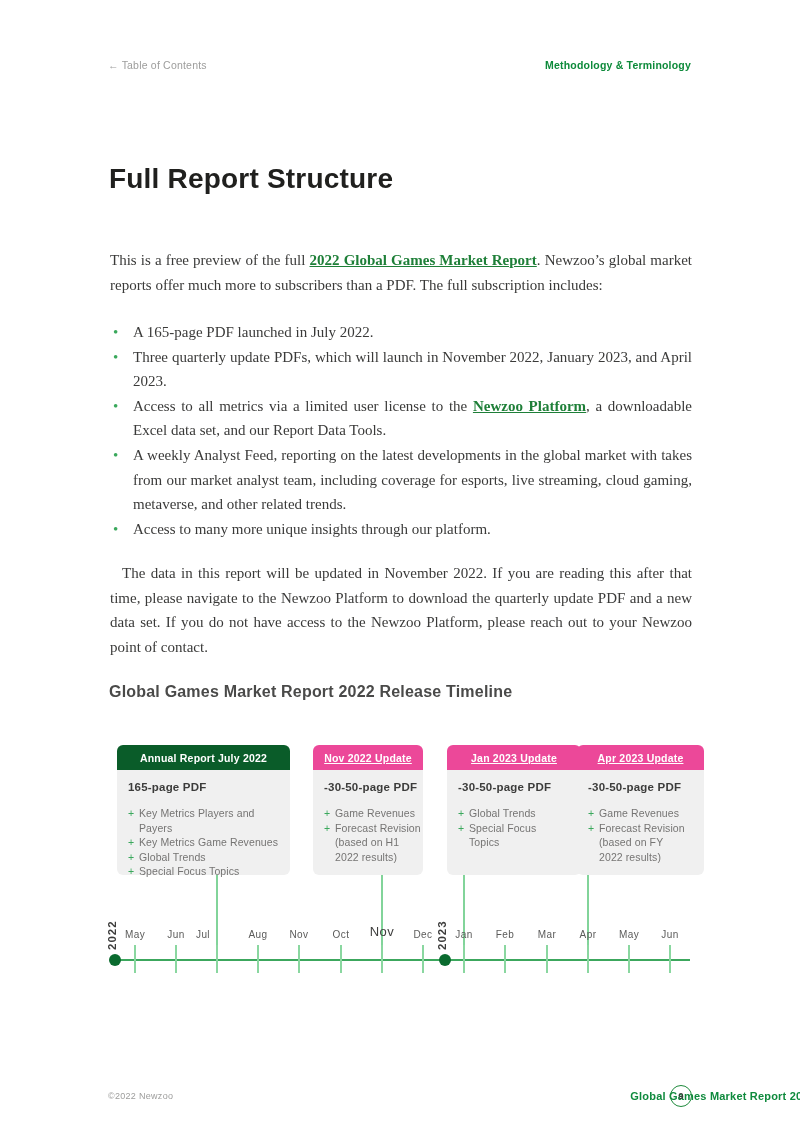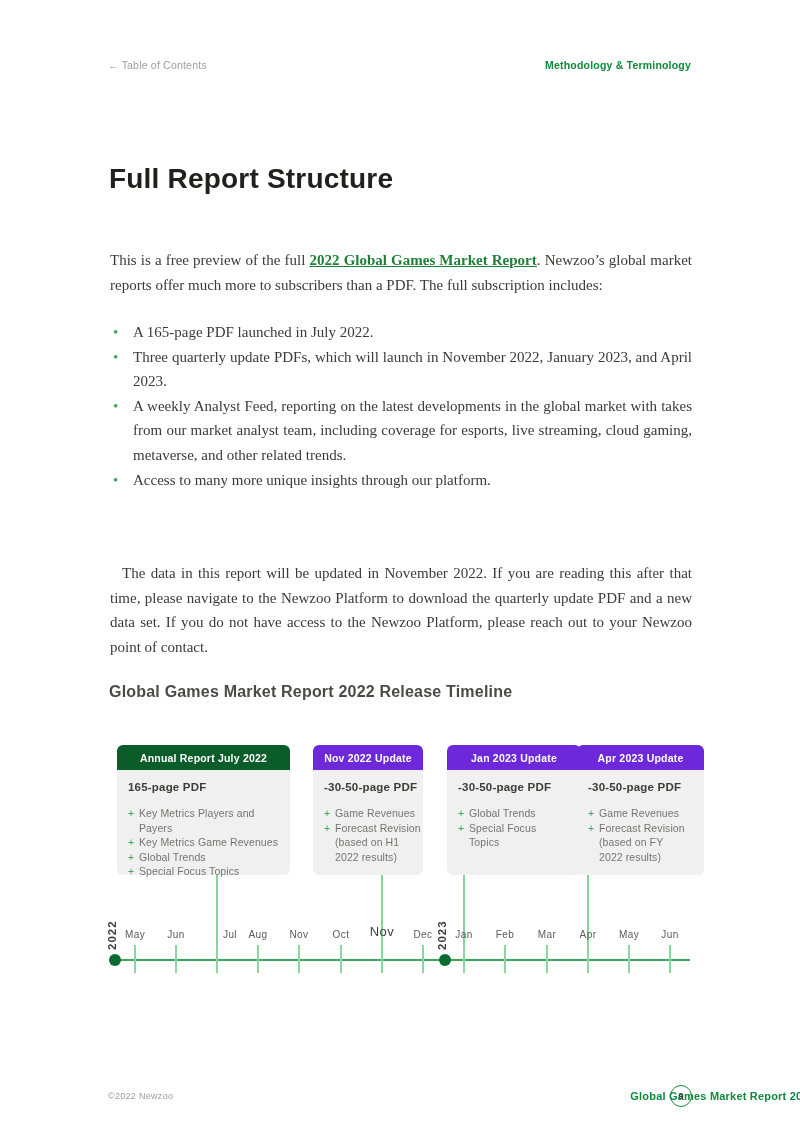--- a/index.html
+++ b/index.html
@@ -59,21 +59,21 @@
     font-size: 16px; color: #4a4a49; letter-spacing: .2px;
   }
   
   .card { position: absolute; top: 745px; }
   .card-header {
     height: 25px; border-radius: 6px 6px 0 0;
     color: #ffffff; font-size: 10.5px; font-weight: bold; letter-spacing: .2px;
     display: flex; align-items: center; justify-content: center;
   }
   .card-header.dark  { background: #0a5c29; }
-  .card-header.light { background: #6d28d9; }
+  .card-header.light { background: #ec4899; text-decoration: underline; }
   .card-body {
     height: 105px; background: #f0f0f0; border-radius: 0 0 6px 6px;
     padding: 11px 0 0 11px;
   }
   .card-title {
     font-size: 11.5px; font-weight: bold; color: #3c3c3b; margin-bottom: 13px;
     letter-spacing: .2px;
   }
   .card-item { display: flex; font-size: 10.5px; line-height: 14.5px; color: #757473; }
   .card-item .plus { color: #3aa85c; width: 11px; flex: 0 0 11px; }
@@ -120,20 +120,21 @@
   <a class="toc-link">← Table of Contents</a>
   <div class="section-label">Methodology &amp; Terminology</div>
 
   <h1 class="page-title">Full Report Structure</h1>
 
   <p class="body-text intro"><span>This is a free preview of the full </span><a class="green-link">2022 Global Games Market Report</a><span>. Newzoo’s global market reports offer much more to subscribers than a PDF. The full subscription includes:</span></p>
 
   <ul class="bullet-list">
     <li><span>A 165-page PDF launched in July 2022.</span></li>
     <li><span>Three quarterly update PDFs, which will launch in November 2022, January 2023, and April 2023.</span></li>
+    <li><span>Access to all metrics via a limited user license to the </span><a class="green-link">Newzoo Platform</a><span>, a downloadable Excel data set, and our Report Data Tools.</span></li>
     <li><span>A weekly Analyst Feed, reporting on the latest developments in the global market with takes from our market analyst team, including coverage for esports, live streaming, cloud gaming, metaverse, and other related trends.</span></li>
     <li><span>Access to many more unique insights through our platform.</span></li>
   </ul>
 
   <p class="body-text para2">The data in this report will be updated in November 2022. If you are reading this after that time, please navigate to the Newzoo Platform to download the quarterly update PDF and a new data set. If you do not have access to the Newzoo Platform, please reach out to your Newzoo point of contact.</p>
 
   <h2 class="timeline-heading">Global Games Market Report 2022 Release Timeline</h2>
 
   <div class="card" style="left:117px; width:173px;">
     <div class="card-header dark">Annual Report July 2022</div>
@@ -225,21 +226,21 @@
   <div class="tick" style="left:422px;"></div>
   <div class="tick" style="left:463px;"></div>
   <div class="tick" style="left:504px;"></div>
   <div class="tick" style="left:546px;"></div>
   <div class="tick" style="left:587px;"></div>
   <div class="tick" style="left:628px;"></div>
   <div class="tick" style="left:669px;"></div>
 
   <div class="month-label" style="left:113px;">May</div>
   <div class="month-label" style="left:154px;">Jun</div>
-  <div class="month-label" style="left:208px;">Jul</div>
+  <div class="month-label" style="left:181px;">Jul</div>
   <div class="month-label" style="left:236px;">Aug</div>
   <div class="month-label" style="left:277px;">Nov</div>
   <div class="month-label" style="left:319px;">Oct</div>
   <div class="month-label big" style="left:360px;">Nov</div>
   <div class="month-label" style="left:401px;">Dec</div>
   <div class="month-label" style="left:442px;">Jan</div>
   <div class="month-label" style="left:483px;">Feb</div>
   <div class="month-label" style="left:525px;">Mar</div>
   <div class="month-label" style="left:566px;">Apr</div>
   <div class="month-label" style="left:607px;">May</div>

